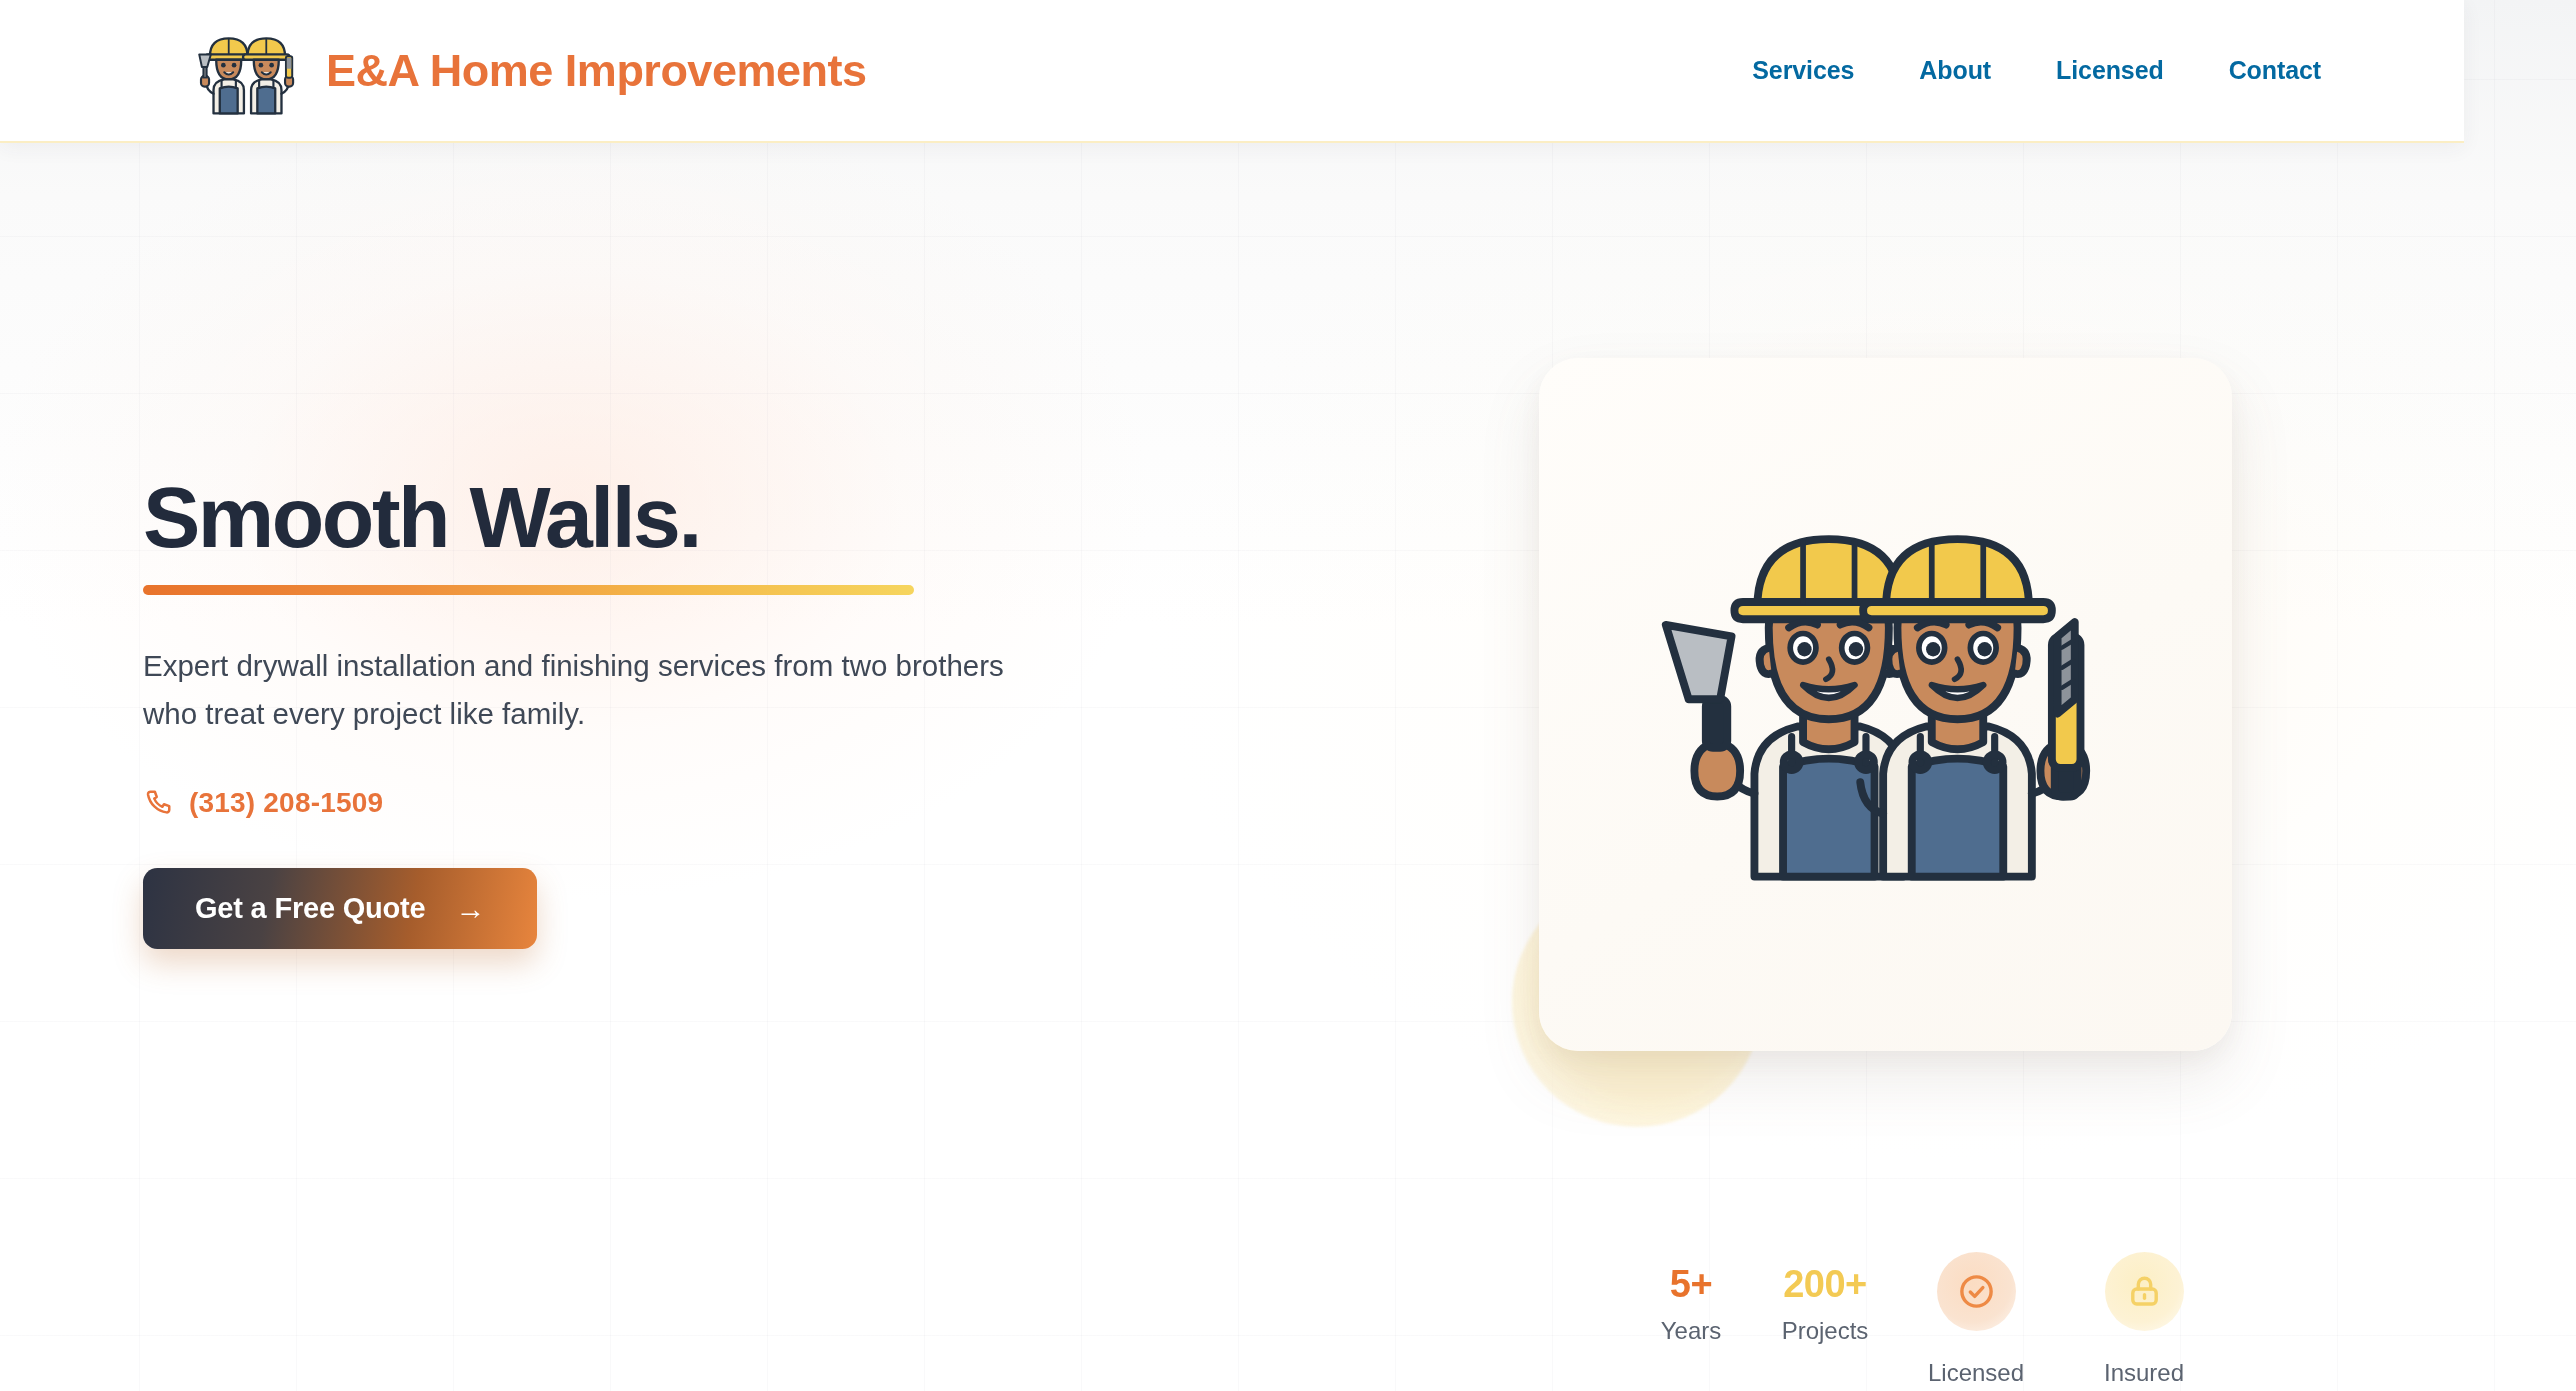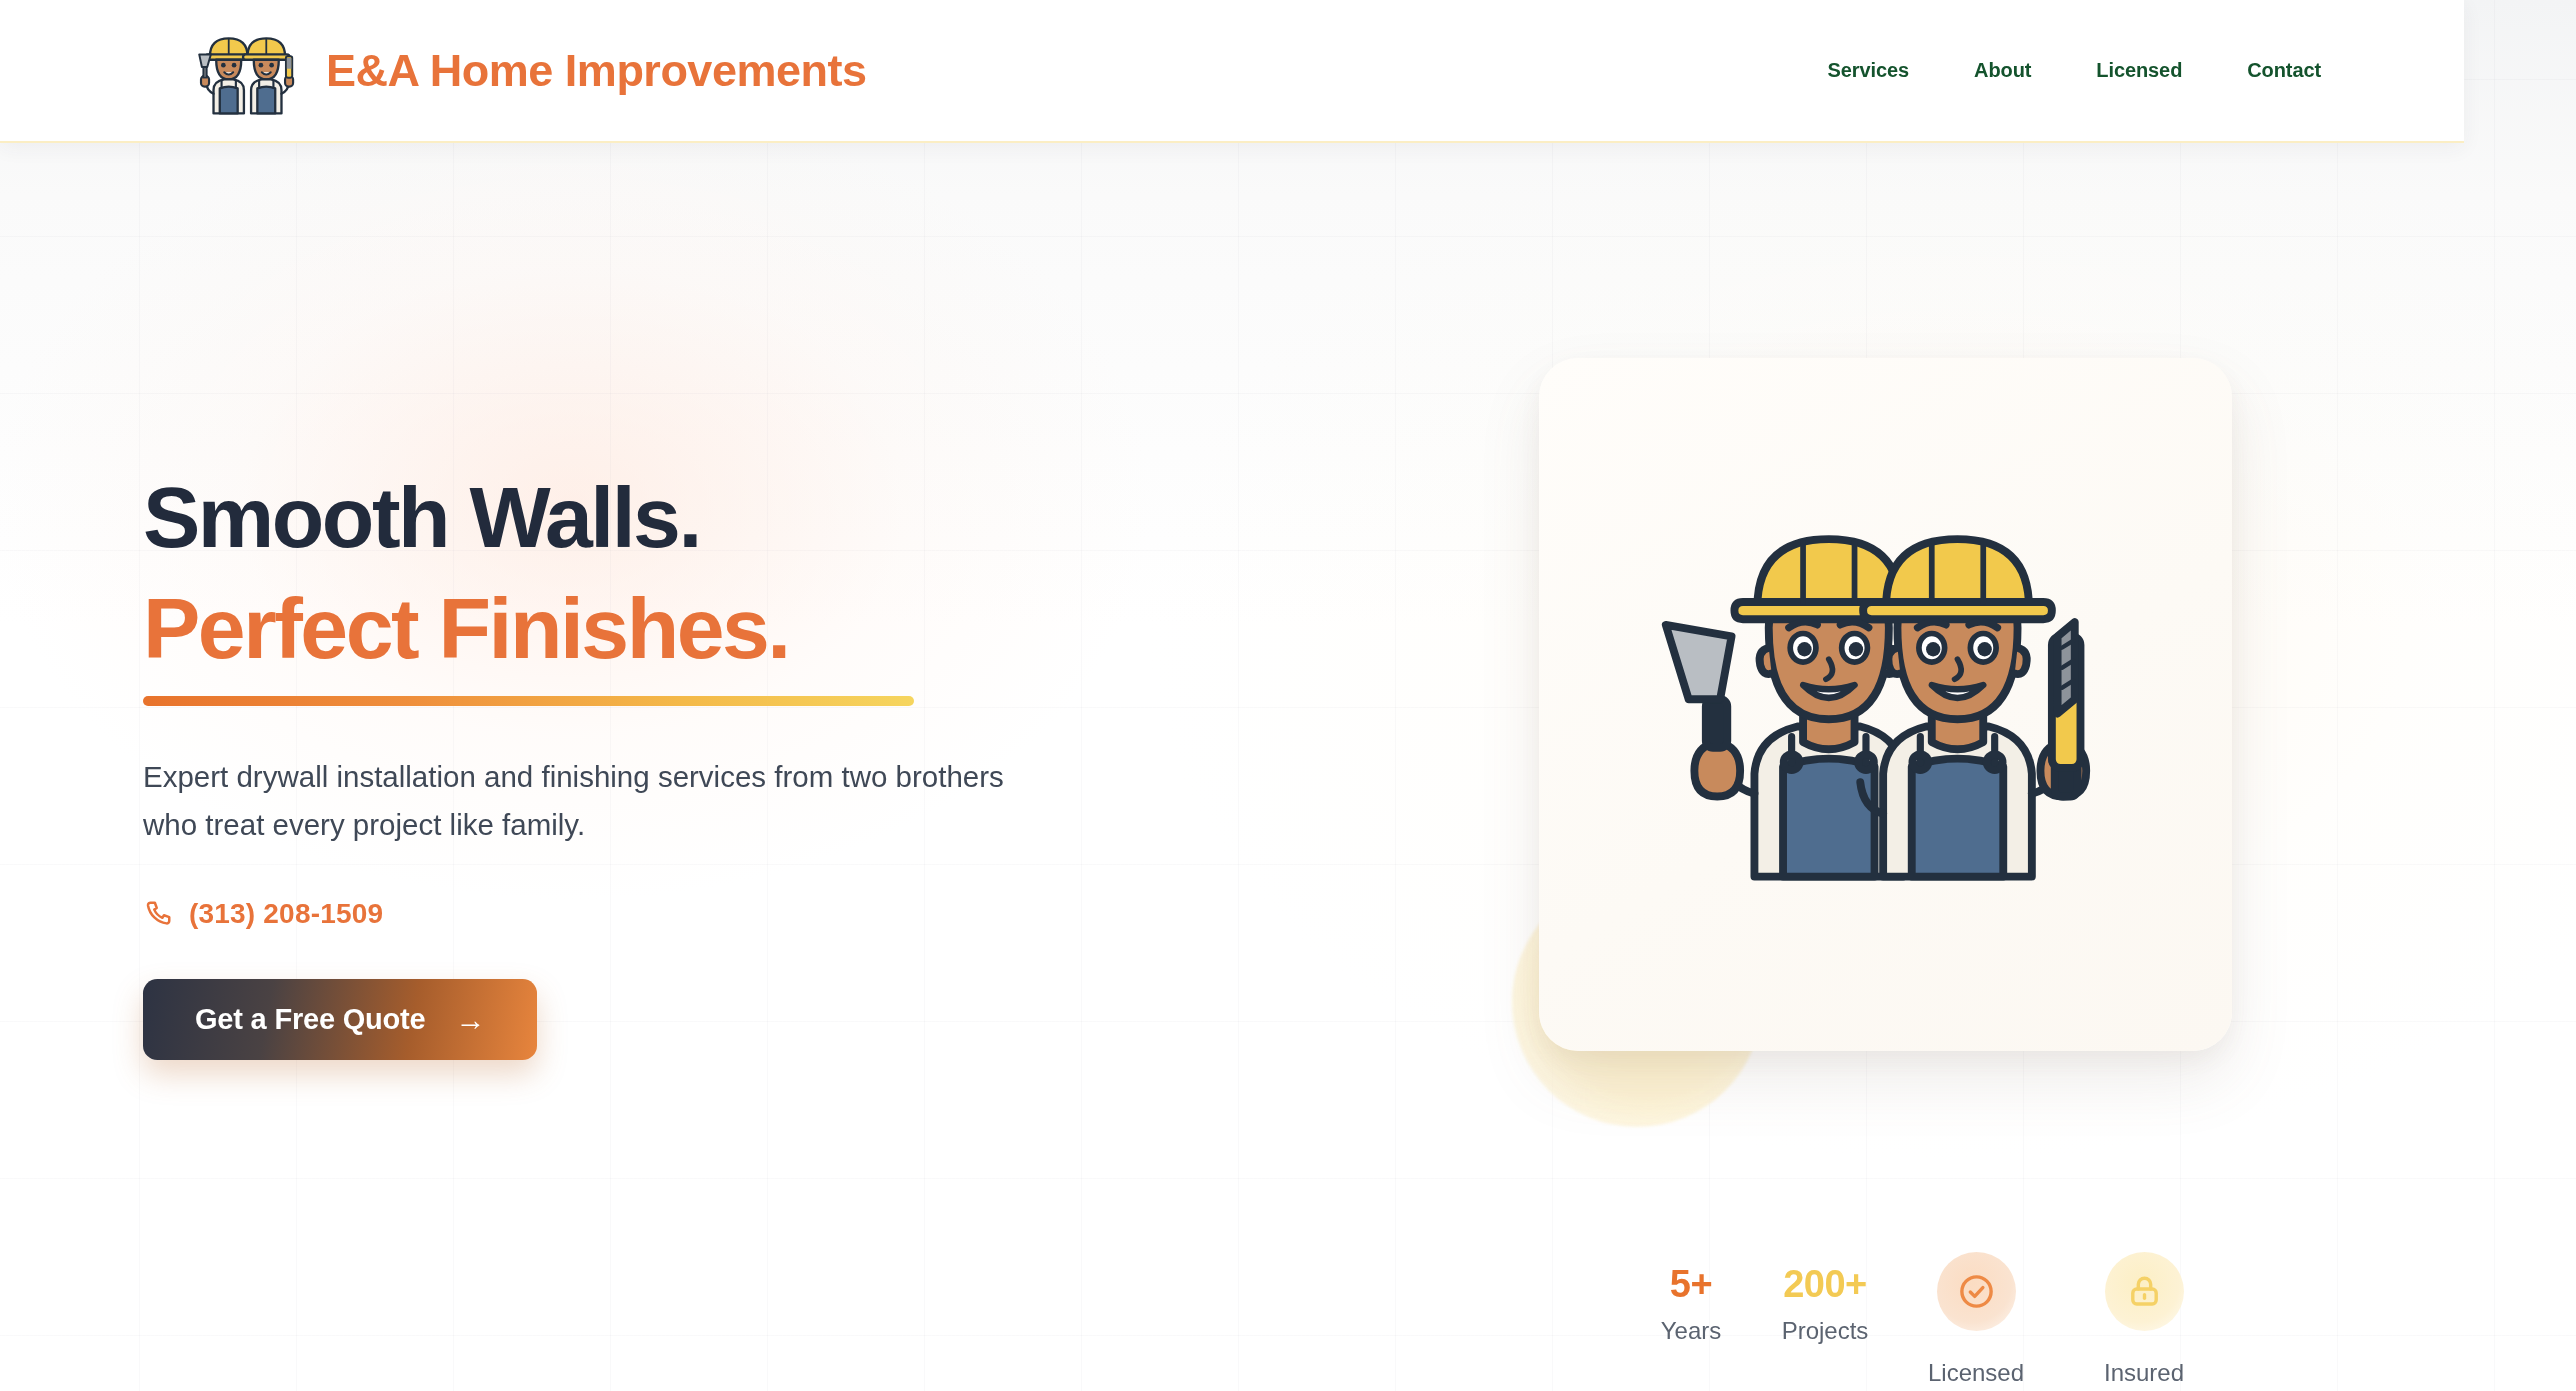--- a/index.html
+++ b/index.html
@@ -68,23 +68,23 @@
     white-space: nowrap;
   }
   .main-nav {
     margin-left: auto;
     margin-right: 143px;
     display: flex;
     align-items: center;
     gap: 65px;
   }
   .nav-link {
-    font-size: 20px;
+    font-size: 25px;
     font-weight: 600;
-    color: #14532d;
+    color: #0369a1;
     text-decoration: none;
     white-space: nowrap;
     letter-spacing: -0.1px;
   }
 
   
   .hero {
     position: absolute;
     top: 143px; left: 0;
     width: 2051px;
@@ -325,21 +325,20 @@
     <a class="nav-link" href="#">Licensed</a>
     <a class="nav-link" href="#">Contact</a>
   </nav>
 </header>
 
 <section class="hero">
 
   <div class="hero-left">
     <h1 class="hero-title">
       <span class="line1">Smooth Walls.</span>
-      <span class="line2">Perfect Finishes.</span>
     </h1>
 
     <div class="title-underline"></div>
 
     <p class="hero-sub">Expert drywall installation and finishing services from two brothers who treat every project like family.</p>
 
     <a class="hero-phone" href="#">
       <span class="phone-icon">
         <svg viewBox="0 0 24 24" width="30" height="30" fill="none" stroke="#e8733a" stroke-width="2" stroke-linecap="round" stroke-linejoin="round" xmlns="http://www.w3.org/2000/svg">
           <path d="M6.5 3h3l1.5 4.2-2 1.3a12.5 12.5 0 0 0 6.5 6.5l1.3-2L21 14.5v3a2 2 0 0 1-2.2 2A17.5 17.5 0 0 1 4 5.2 2 2 0 0 1 6.5 3z"></path>

